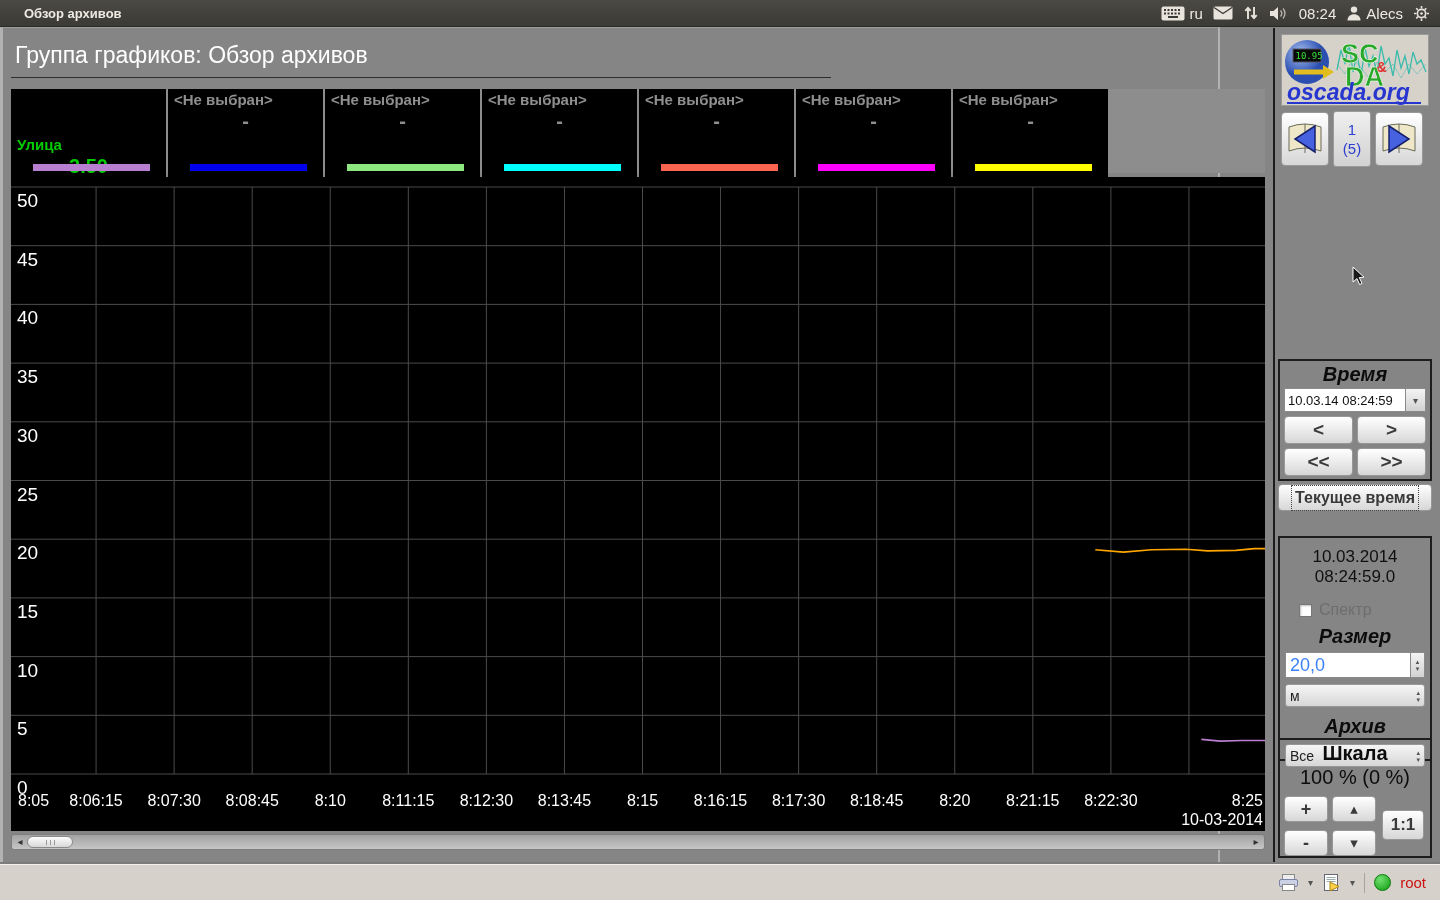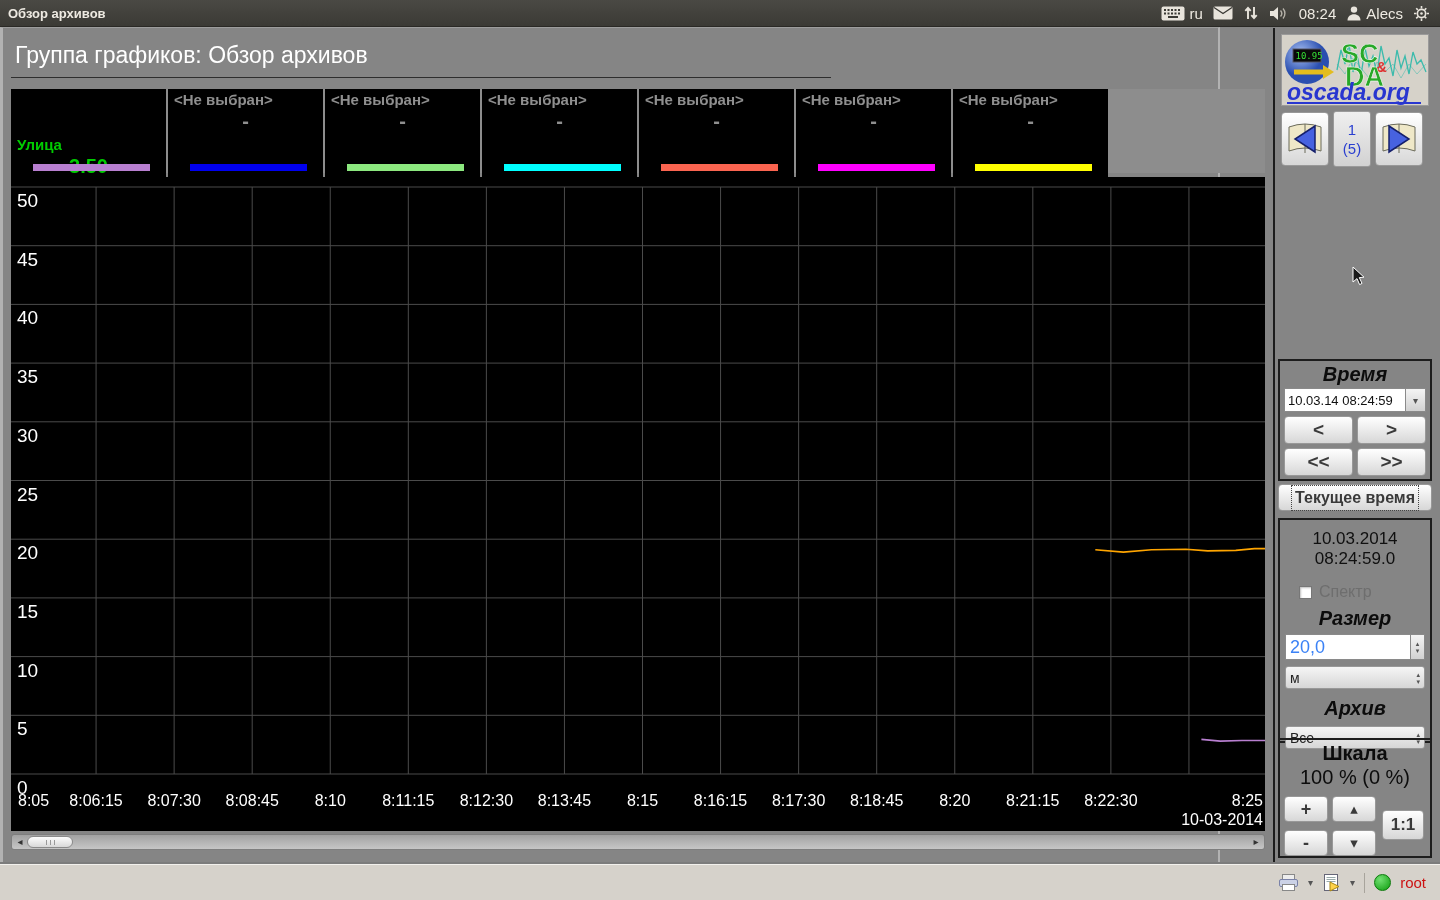--- a/index.html
+++ b/index.html
@@ -2,21 +2,21 @@
 <html><head>
 <meta charset="utf-8">
 <style>
   * { margin:0; padding:0; box-sizing:border-box; }
   html,body { width:1440px; height:900px; overflow:hidden; background:#858585;
               font-family:"Liberation Sans","DejaVu Sans",sans-serif; }
 
   
   .topbar { position:absolute; top:0; left:0; width:1440px; height:27px;
             background:linear-gradient(#4a4944,#3b3a35); color:#eeeae2;
-            display:flex; align-items:center; border-bottom:1px solid #2a2925; }
+            display:flex; align-items:center; border-bottom:1px solid #2a2925;padding-left:16px; }
   .topbar-title { font-size:13px; font-weight:bold; padding-left:8px; }
   .topbar-right { margin-left:auto; display:flex; align-items:center; gap:10px; padding-right:10px; font-size:15px; }
   .tb-item { display:flex; align-items:center; gap:4px; }
 
   
   .main { position:absolute; top:27px; left:0; width:1220px; height:837px;
           background:#858585; border-left:3px solid #b2b2b2; border-right:2px solid #b2b2b2;
           border-top:1px solid #9d9d9d; }
 
   .page-title { position:absolute; left:12px; top:14px; font-size:23px; color:#ffffff; }
@@ -67,21 +67,21 @@
   .dtfield { flex:1; background:#fff; border:1px solid #8a8a8a; border-right:none;
              font-size:13px; color:#111; display:flex; align-items:center; padding-left:3px; }
   .dtbtn { width:21px; background:linear-gradient(#f4f4f4,#d2d2d2); border:1px solid #8a8a8a;
            display:flex; align-items:center; justify-content:center; font-size:10px; color:#555; }
   .navrow { display:flex; gap:4px; margin-top:4px; }
   .navrow .btn { flex:1; height:28px; font-size:19px; }
 
   .curtime-btn { position:absolute; left:3px; top:456px; width:154px; height:27px; font-size:16px; }
   .curtime-btn .inner { outline:1px dotted #444; outline-offset:3px; }
 
-  .date-box { top:490px; height:225px; padding:6px 5px; }
+  .date-box { top:508px; height:225px; padding:6px 5px; }
   .date-display { text-align:center; font-size:17px; color:#101010; line-height:20px; margin-top:3px; }
   .cbrow { display:flex; align-items:center; gap:7px; margin:14px 0 0 14px; }
   .cb { width:13px; height:13px; background:#fff; border:1px solid #777;
         box-shadow:inset 1px 1px 2px rgba(0,0,0,.25); }
   .cblabel { font-size:16px; color:#6e6e6e; }
   .spinrow { display:flex; height:26px; margin-top:4px; }
   .spinfield { flex:1; background:#fff; border:1px solid #8a8a8a; border-right:none;
                font-size:18px; color:#3b82f6; display:flex; align-items:center; padding-left:4px; }
   .spinbtns { width:15px; background:linear-gradient(#f4f4f4,#d2d2d2); border:1px solid #8a8a8a;
               display:flex; flex-direction:column; align-items:center; justify-content:center;

